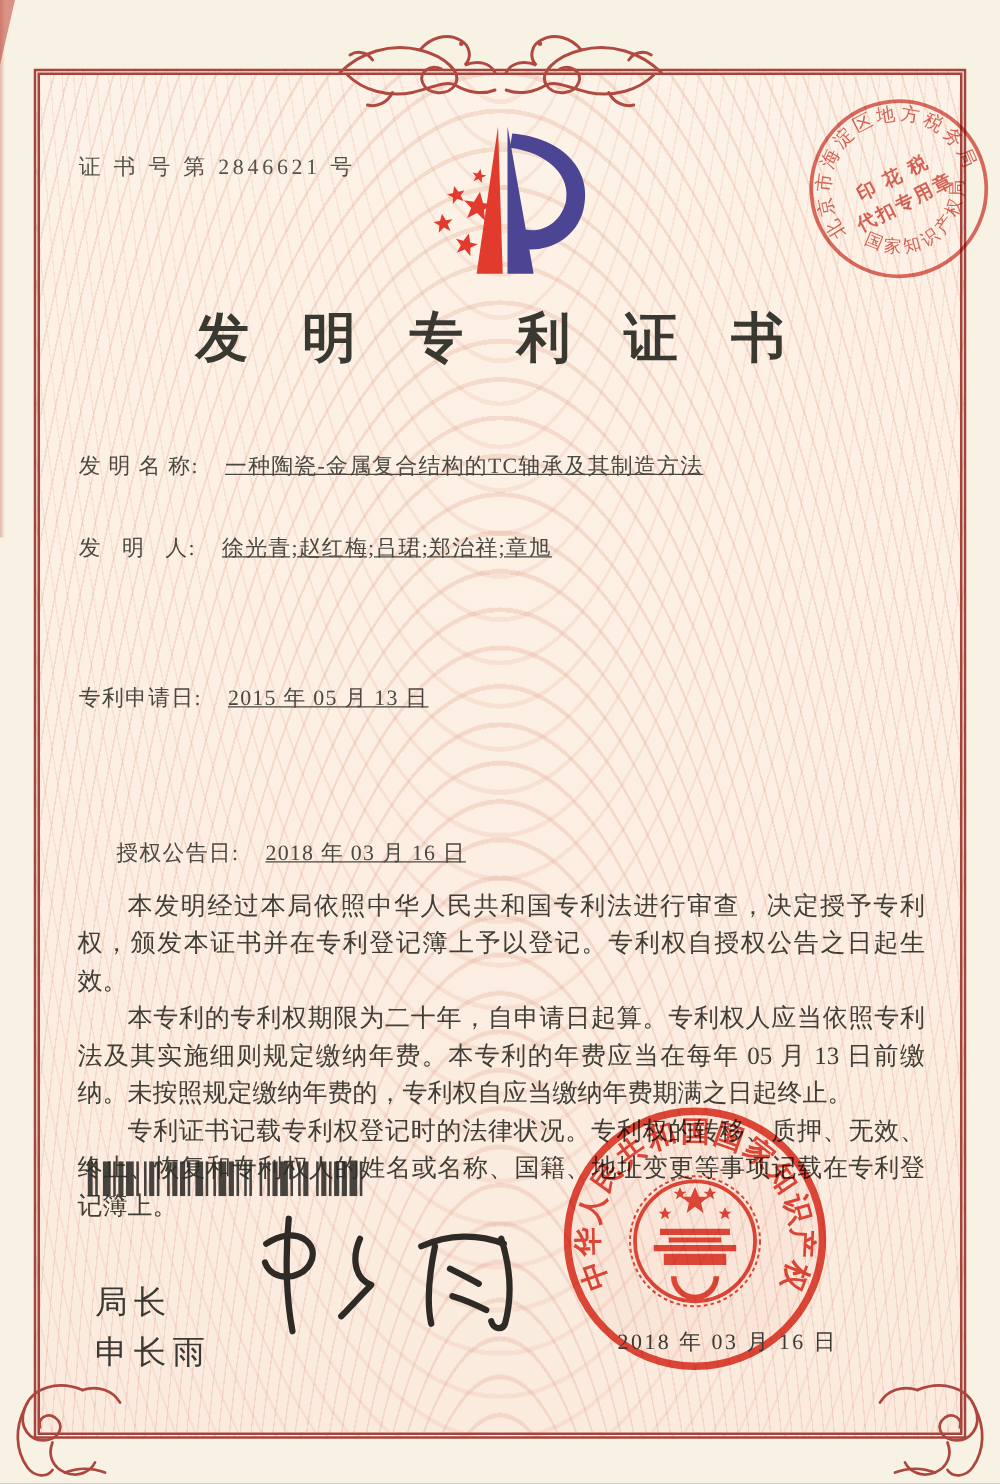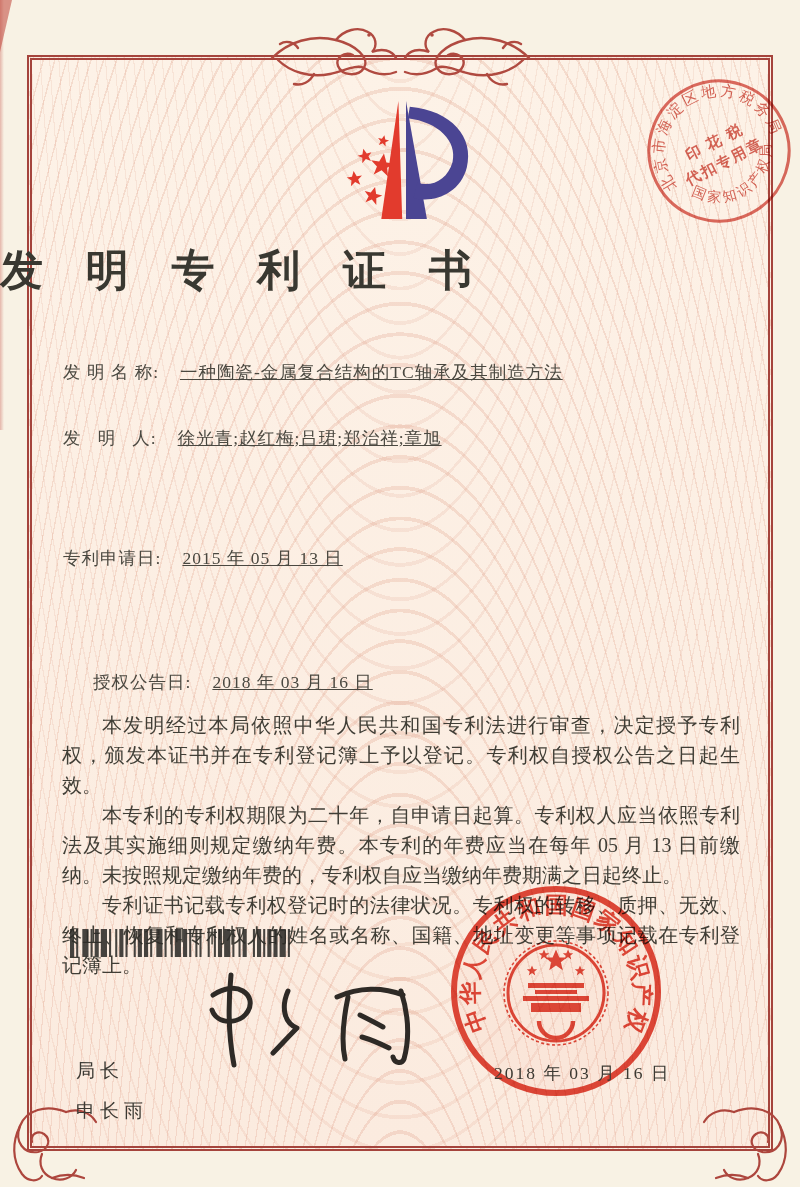--- a/index.html
+++ b/index.html
@@ -21,37 +21,37 @@
       repeating-radial-gradient(ellipse at 50% 130%, rgba(216,140,115,.22) 0 1px, rgba(0,0,0,0) 1px 8px),
       repeating-radial-gradient(ellipse at 50% -30%, rgba(216,140,115,.14) 0 1px, rgba(0,0,0,0) 1px 9px),
       linear-gradient(#fdf2e7,#fbebdf);
   }
   .ornament { position:absolute; pointer-events:none; }
 
   .cert-no { position:absolute; left:63px; top:121px; font-size:17.5px;
     letter-spacing:3px; color:#55524a; white-space:pre; }
   .logo { position:absolute; left:330px; top:90px; width:152px; height:140px; }
 
-  .title { position:absolute; left:0; top:242px; width:100%; text-align:left;
+  .title { position:absolute; left:0; top:242px; width:100%; text-align:center;
     font-size:43px; font-weight:600; letter-spacing:16px; color:#393831; white-space:pre; }
 
   .field { position:absolute; left:63px; width:690px; font-size:17.5px;
     letter-spacing:1px; color:#4a4840; display:flex;gap:14px; }
   .field .lbl { white-space:pre; }
   .field .val { margin-left:7px;text-decoration:underline; }
   .f0 { top:360px; } .f1 { top:426px; } .f2 { top:486px; }
   .f3 { top:546px; } .f4 { top:610px; } .f5 { top:670px;margin-left:30px; }
 
   .paras { position:absolute; left:62px; top:710px; width:678px;
     font-size:20px; line-height:30px; text-align:justify; color:#403e36; }
   .paras p { text-indent:2em; }
 
   .barcode { position:absolute; left:70px; top:929px; width:224px; height:28px; }
 
-  .sign-block { position:absolute; left:76px; top:1051px; font-size:19px;
+  .sign-block { position:absolute; left:76px; top:1022px; font-size:26px;
     letter-spacing:5px; color:#3b3933; line-height:40px; }
   .signature { position:absolute; left:185px; top:965px; width:255px; height:110px; }
 
   .seal { position:absolute; left:446px; top:881px; width:220px; height:220px;
     opacity:.92; mix-blend-mode:multiply; }
   .seal-ring-text { font-size:23px; letter-spacing:2px; fill:#dd3b2c; font-weight:bold; }
   .seal-date { position:absolute; left:494px; top:1061px; font-size:17.5px;
     letter-spacing:2px; color:#3c3a33; z-index:5; white-space:pre; }
 
   .tax-stamp { position:absolute; left:644px; top:76px; width:150px; height:150px;
@@ -93,20 +93,21 @@
       <path d="M14 24 C 6 40 6 58 16 72 C 22 80 32 80 36 74"></path>
       <path d="M36 52 C 32 62 36 72 46 76 C 56 80 66 76 70 68"></path>
       <path d="M60 10 C 72 6 84 10 90 20"></path>
       <path d="M46 76 C 56 72 68 72 78 76"></path>
     </g>
   </svg>
   <svg class="ornament" style="left:694px;top:1102px;" width="100" height="82" viewBox="0 0 100 82">
     <use href="#crn" transform="translate(100,0) scale(-1,1)"></use>
   </svg>
 
+  <div class="cert-no">证 书 号 第 2846621 号</div>
 
   <svg class="logo" viewBox="0 0 160 140">
     <defs>
       <polygon id="st" points="0,-10 2.94,-3.09 9.51,-3.09 4.16,1.18 5.88,8.09 0,3.82 -5.88,8.09 -4.16,1.18 -9.51,-3.09 -2.94,-3.09"></polygon>
     </defs>
     <g fill="#e23b2d">
       <use href="#st" transform="translate(56,50) scale(0.62) rotate(12)"></use>
       <use href="#st" transform="translate(37,66) scale(0.8) rotate(-14)"></use>
       <use href="#st" transform="translate(55,76) scale(1.3) rotate(8)"></use>
       <use href="#st" transform="translate(26,90) scale(0.85) rotate(-8)"></use>

